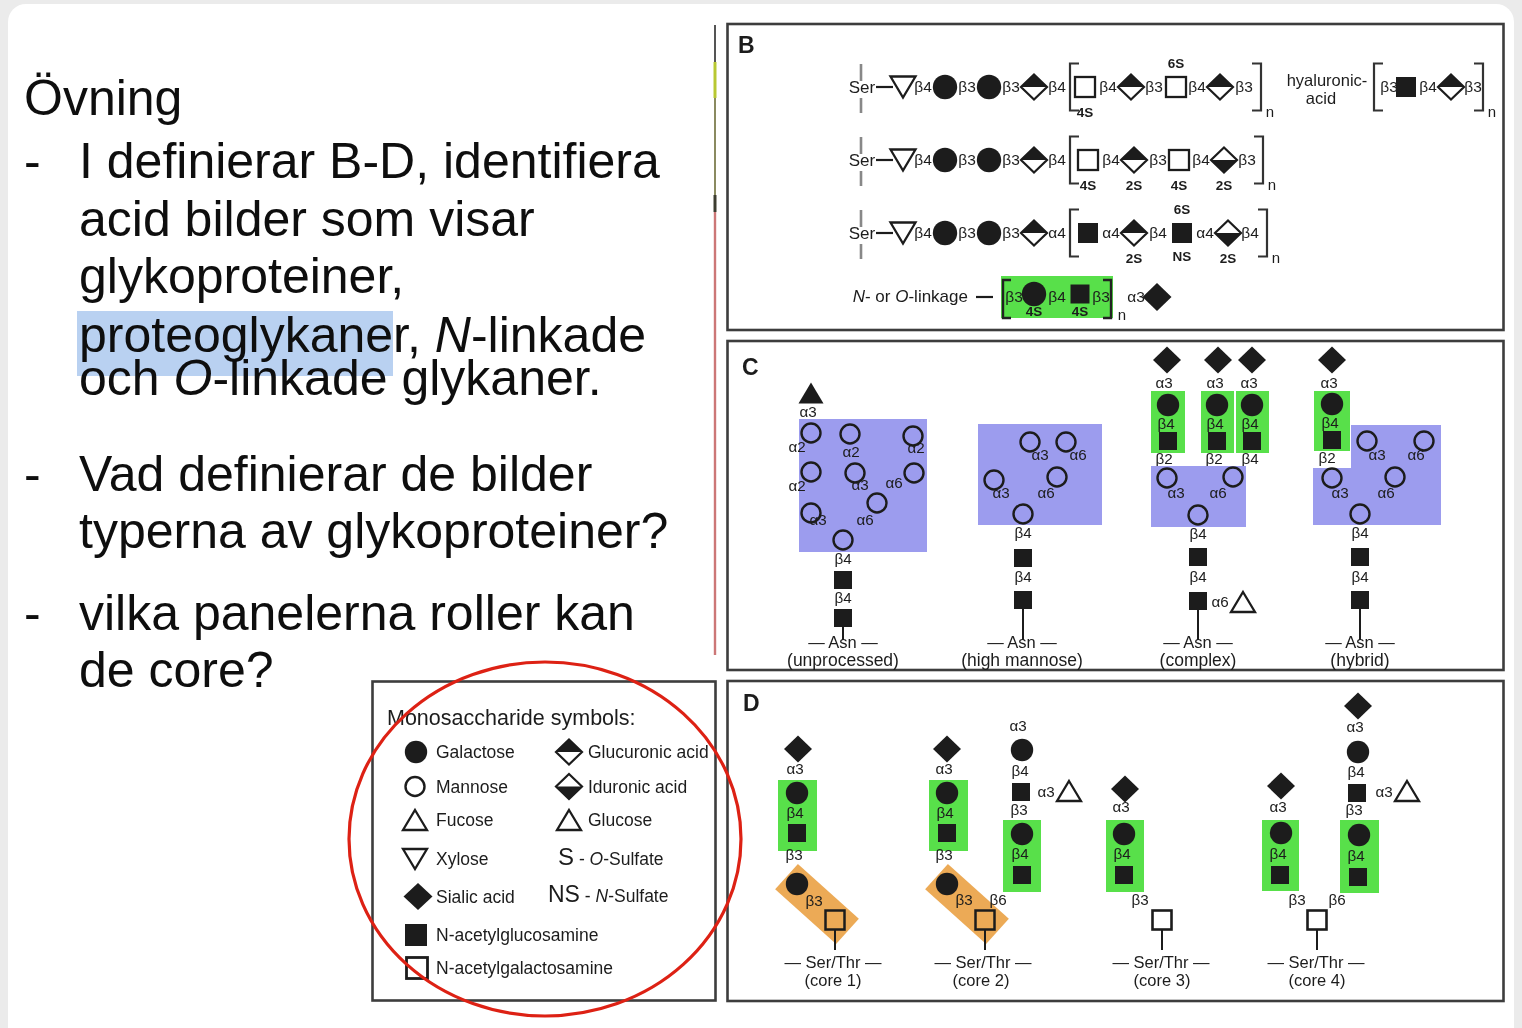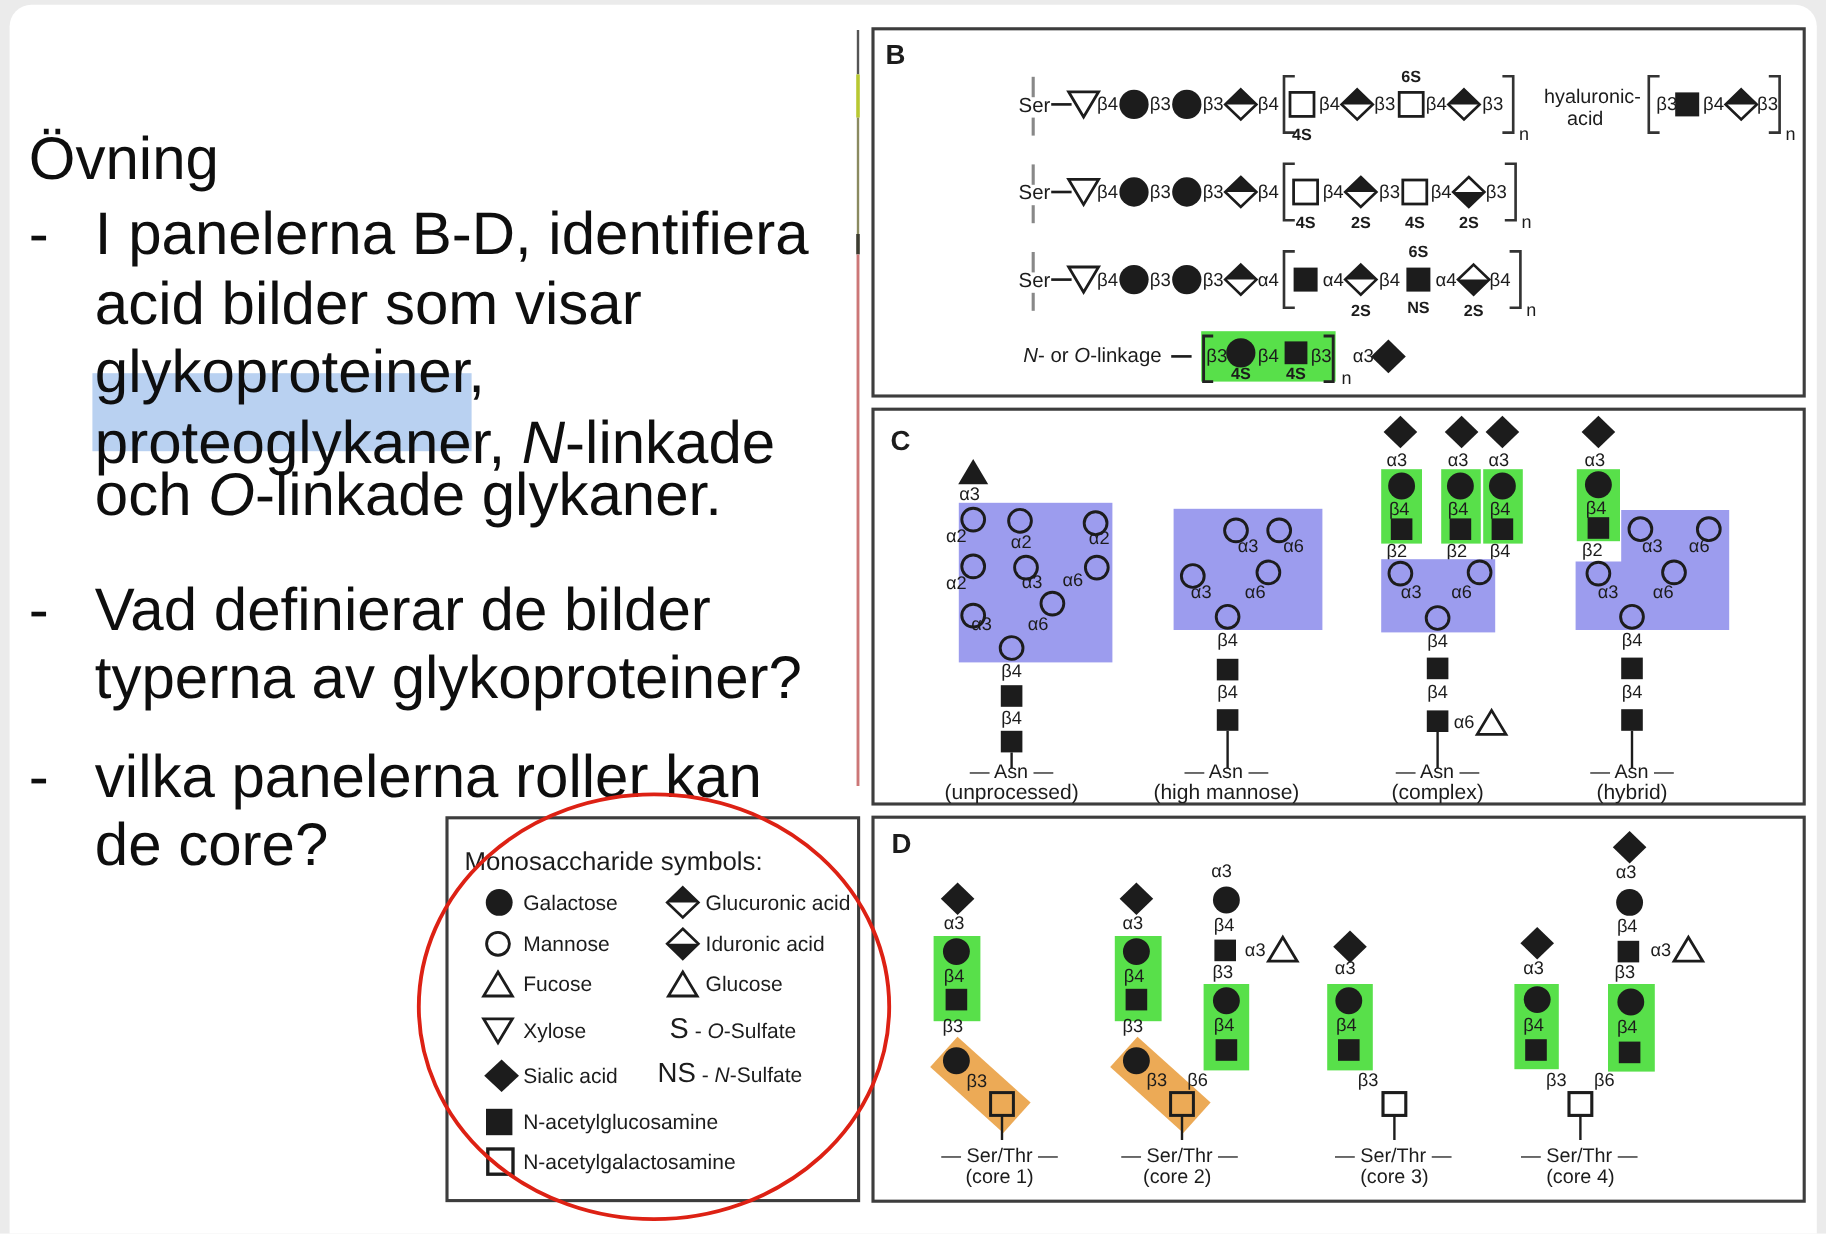--- a/index.html
+++ b/index.html
@@ -1,30 +1,30 @@
 <!DOCTYPE html>
 <html><head>
 <meta charset="utf-8">
 <style>
   html,body { margin:0; padding:0; }
   body { width:1522px; height:1028px; background:#ebebeb; overflow:hidden;
          font-family:"Liberation Sans",sans-serif; }
   #slide { position:absolute; left:8px; top:4px; width:1506px; height:1024px;
            background:#ffffff; border-radius:18px 18px 0 0; }
-  .tl { position:absolute; font-size:50px; color:#0e0e0e; white-space:nowrap; line-height:1;margin-top:34px; }
+  .tl { position:absolute; font-size:50px; color:#0e0e0e; white-space:nowrap; line-height:1; }
   .hl { }
   #hlrect { position:absolute; left:77px; top:311px; width:316px; height:65px; background:#b9d1f1; }
 </style>
 </head>
 <body>
 <div id="slide"></div>
 <div id="hlrect"></div>
 <div class="tl" style="left:24px;top:73px">Övning</div>
 <div class="tl" style="left:24px;top:136px">-</div>
-<div class="tl" style="left:79px;top:136px">I panelerna B-D, identifiera</div>
+<div class="tl" style="left:79px;top:136px">I definierar B-D, identifiera</div>
 <div class="tl" style="left:79px;top:194px">acid bilder som visar</div>
 <div class="tl" style="left:79px;top:251px">glykoproteiner,</div>
 <div class="tl" style="left:79px;top:310px"><span class="hl">proteoglykaner</span>, <i>N</i>-linkade</div>
 <div class="tl" style="left:79px;top:353px">och <i>O</i>-linkade glykaner.</div>
 <div class="tl" style="left:24px;top:449px">-</div>
 <div class="tl" style="left:79px;top:449px">Vad definierar de bilder</div>
 <div class="tl" style="left:79px;top:506px">typerna av glykoproteiner?</div>
 <div class="tl" style="left:24px;top:588px">-</div>
 <div class="tl" style="left:79px;top:588px">vilka panelerna roller kan</div>
 <div class="tl" style="left:79px;top:645px">de core?</div>

